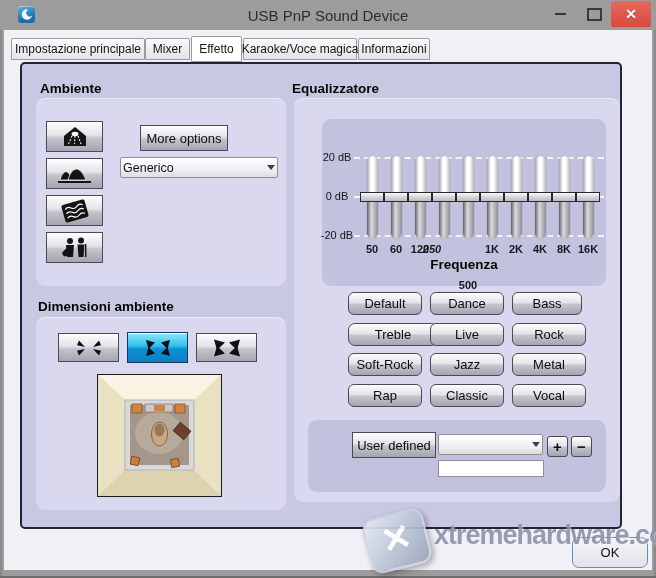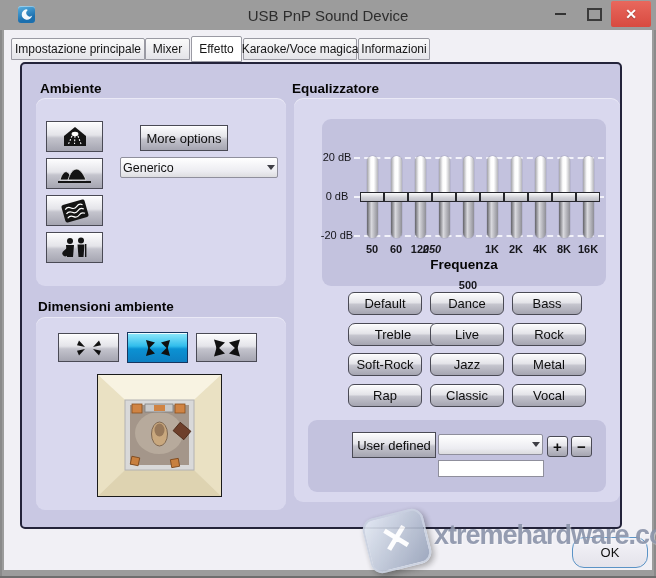--- a/index.html
+++ b/index.html
@@ -53,21 +53,21 @@
   .track .up{background:linear-gradient(90deg,#a2a2a8,#fdfdfd 35%,#ffffff 62%,#b4b4ba);}
   .track .down{background:linear-gradient(90deg,#626268,#d9d9de 40%,#8e8e96);}
   .handle{position:absolute;width:24px;height:10px;box-sizing:border-box;border:1px solid #26262c;
           background:linear-gradient(180deg,#fbfbfc,#d2d2d8 55%,#bdbdc5);}
   .freq-label{position:absolute;width:32px;text-align:center;font-size:11px;font-weight:bold;color:#17171c;}
   .axis-label{position:absolute;left:322px;top:257px;width:284px;text-align:center;font-size:13.5px;font-weight:bold;color:#050505;}
   .preset-btn{border-radius:6px;}
   .pm-btn{font-size:15px;font-weight:bold;}
   
   .ok-btn{position:absolute;left:572px;top:537px;width:76px;height:31px;box-sizing:border-box;
-          border:1px solid #5a93c6;border-radius:12px;background:linear-gradient(180deg,#f4f3f8,#e4e3eb);
+          border:1px solid #5a93c6;border-radius:7px;background:linear-gradient(180deg,#f4f3f8,#e4e3eb);
           display:flex;align-items:center;justify-content:center;font-size:13px;color:#111;}
   .wm{position:absolute;left:356px;top:500px;width:300px;height:78px;pointer-events:none;z-index:40;}
   .wm-logo{position:absolute;left:10px;top:13px;width:58px;height:52px;border-radius:12px;transform:rotate(-14deg);
            background:linear-gradient(135deg,#e4eaf4,#97a2ba);border:2px solid #c9d1e0;
            box-shadow:2px 3px 6px rgba(0,0,0,.35);display:flex;align-items:center;justify-content:center;opacity:.92;}
   .wm-x{color:#fff;font-size:36px;font-weight:bold;line-height:1;transform:translateY(-2px);}
   .wm-text{position:absolute;left:78px;top:20px;font-size:27px;font-weight:bold;letter-spacing:-1px;
            color:rgba(134,143,166,.88);text-shadow:1px 1px 1px rgba(255,255,255,.5);white-space:nowrap;}
   svg{display:block;}
 </style>

